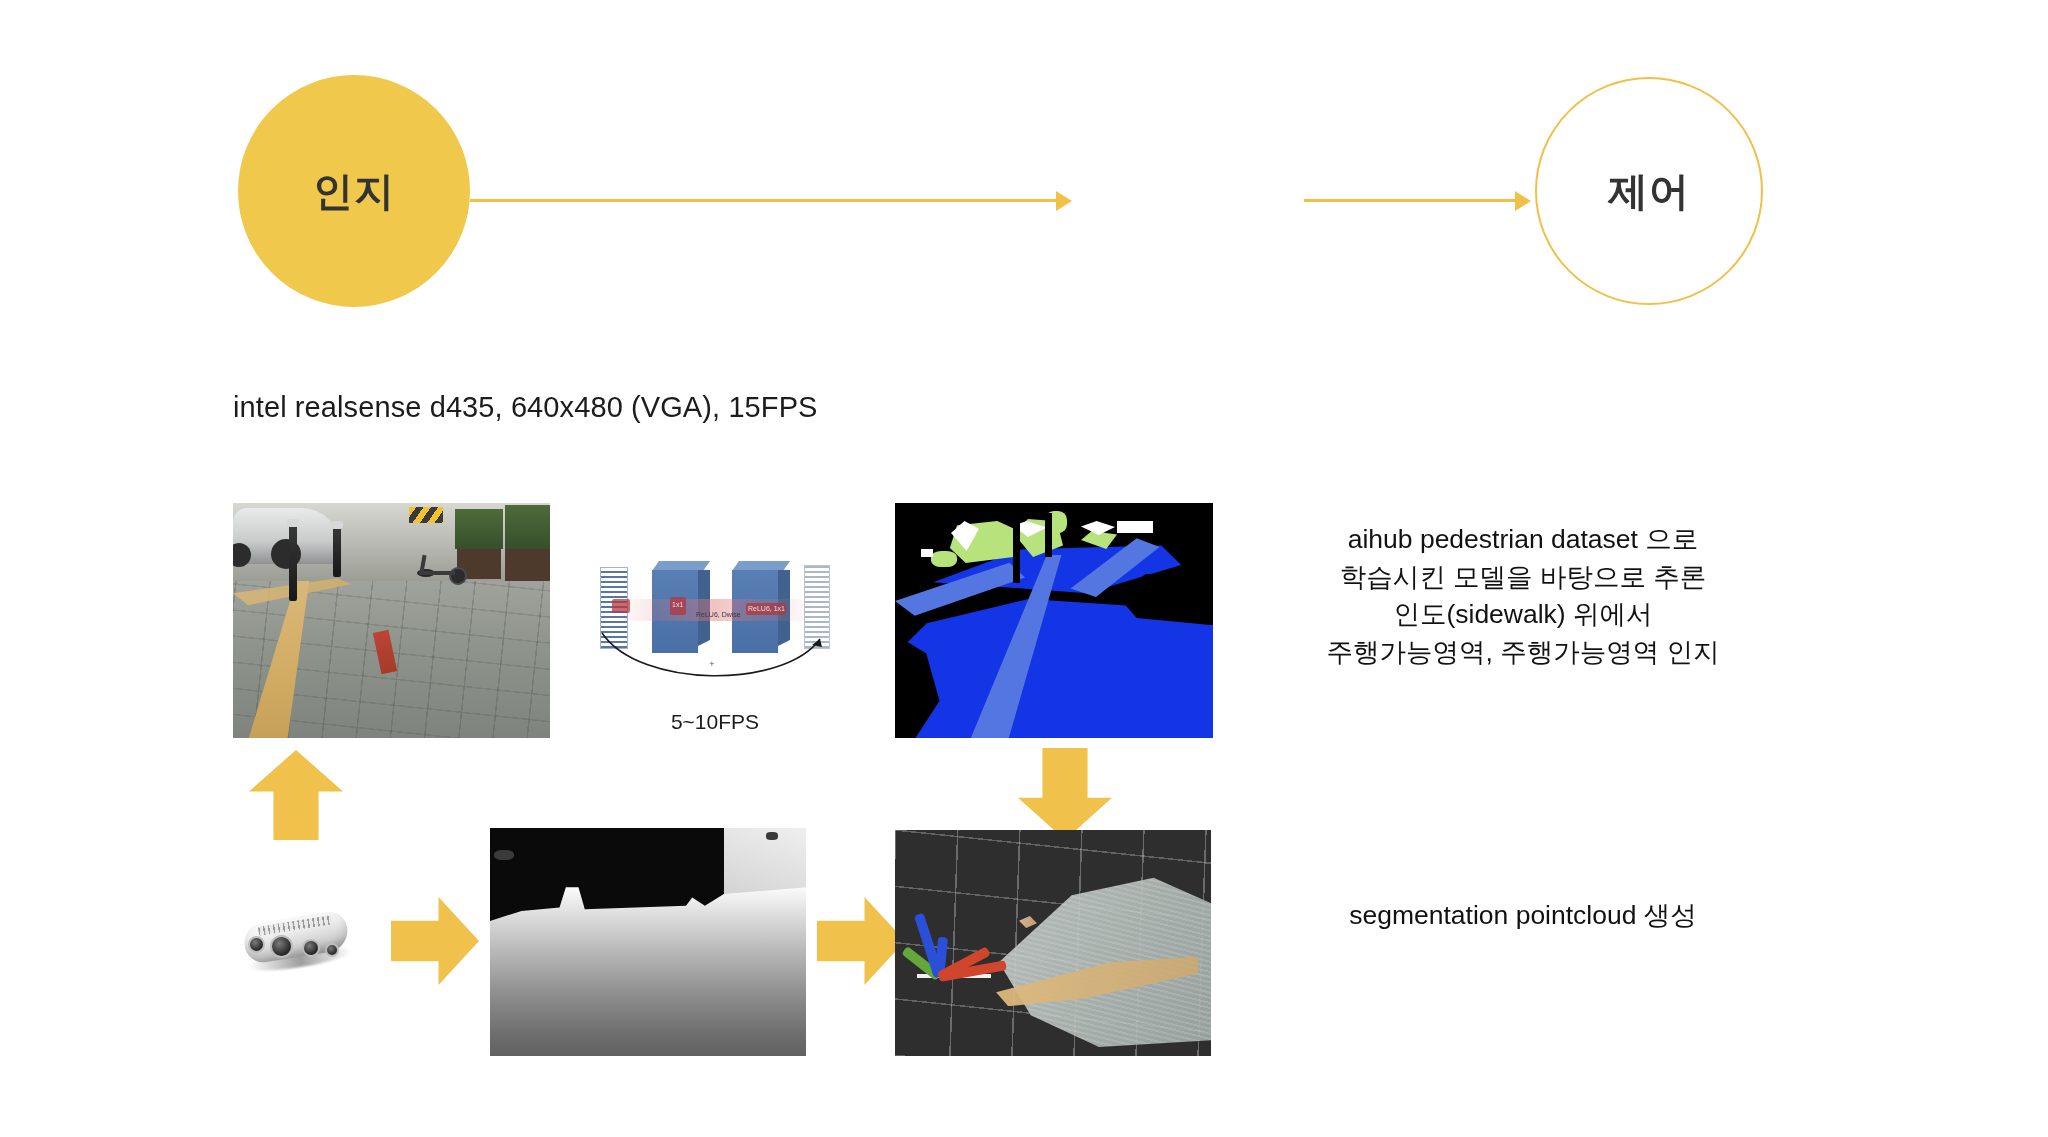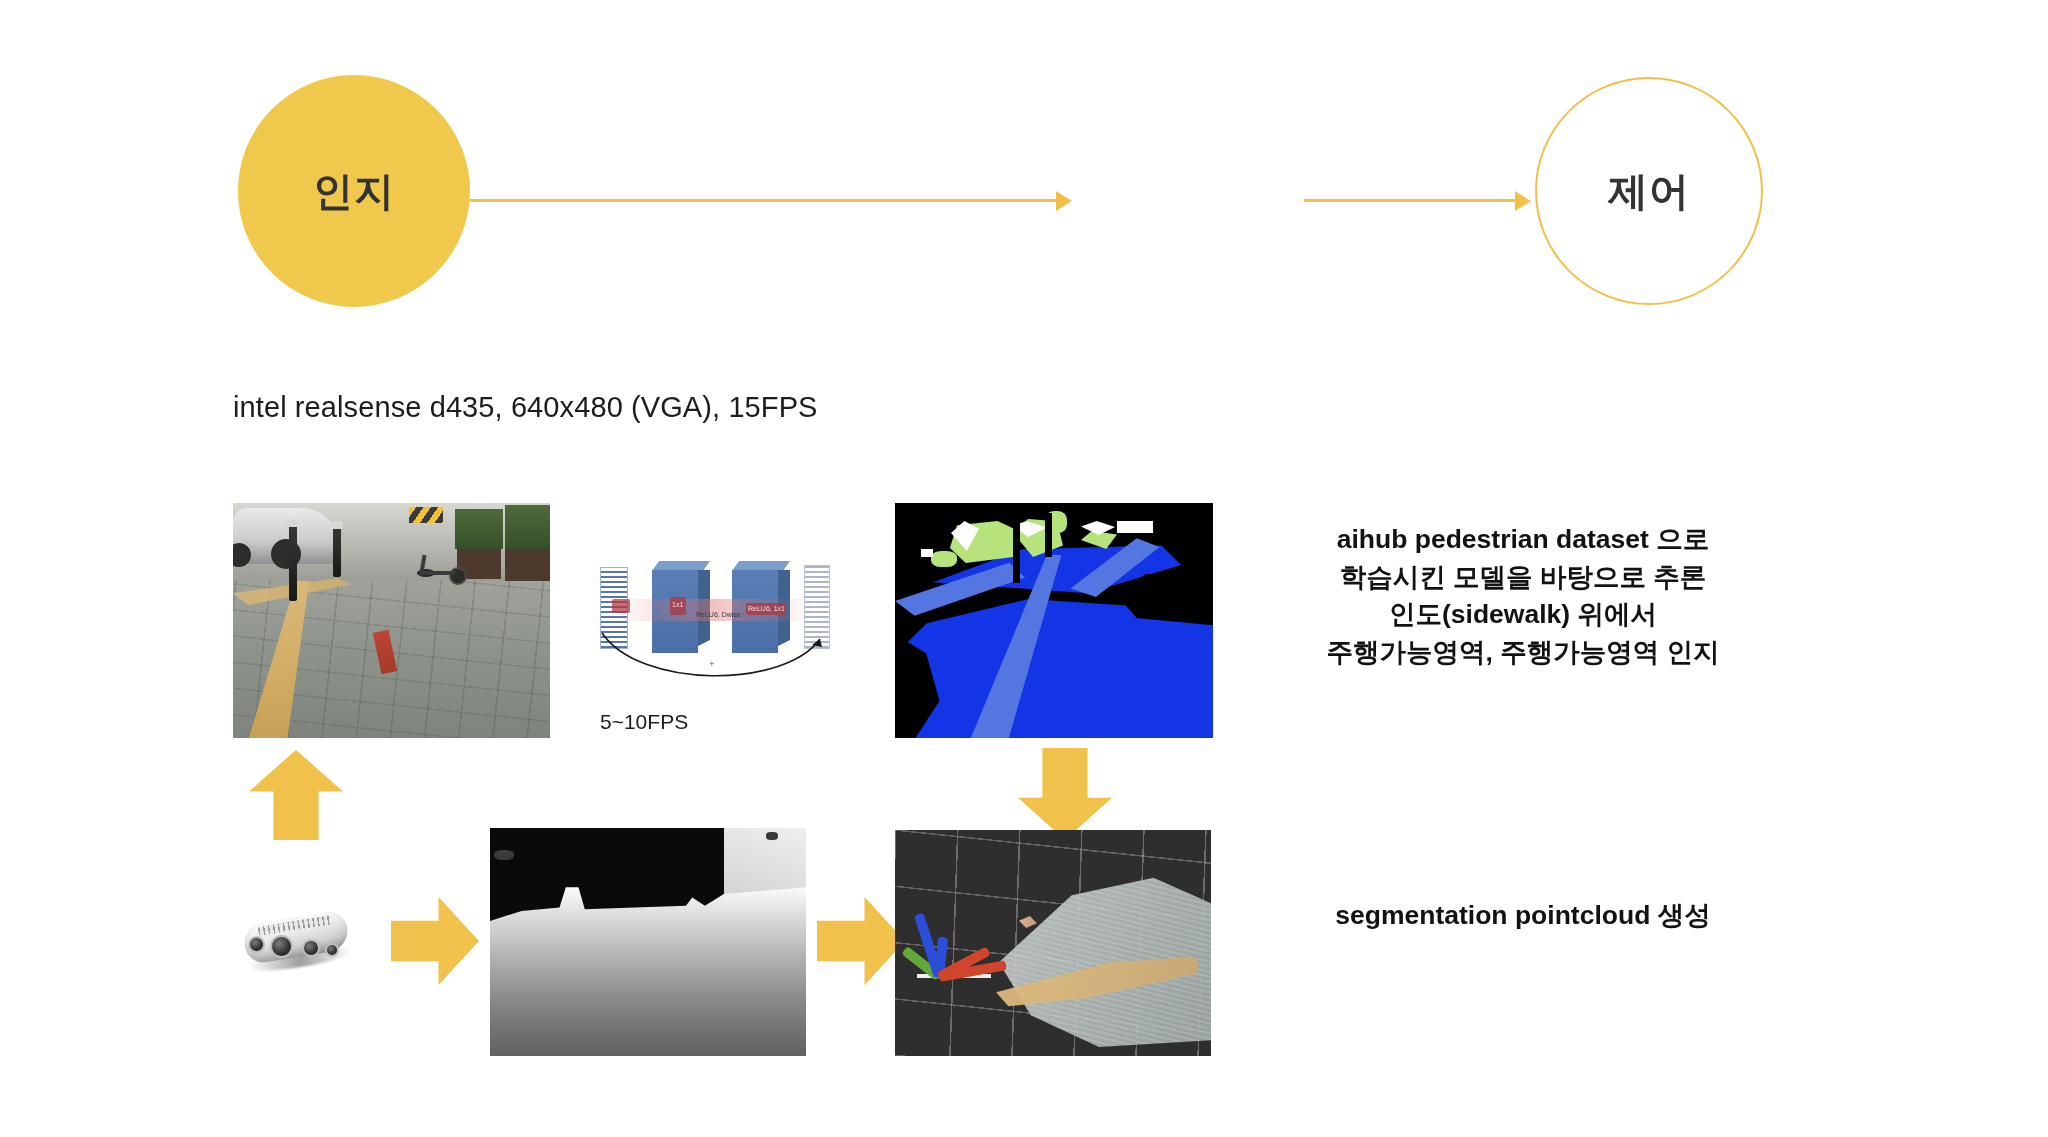--- a/index.html
+++ b/index.html
@@ -193,21 +193,21 @@
     background-image: repeating-linear-gradient(0deg, rgba(150,165,185,.8) 0 1.6px, rgba(255,255,255,.95) 1.6px 5px);
     border:1px solid #b9c3d2;
   }
   .cnn-beam { position:absolute; height:22px; top:44px;
     background: linear-gradient(90deg, rgba(224,120,120,.0), rgba(224,120,120,.45), rgba(224,120,120,.0)); }
   .cnn-kernel { position:absolute; background: rgba(178,52,60,.72); border-radius:2px; }
   .cnn-tinytext { position:absolute; font-size:7px; color:#3a3a3a; white-space:nowrap; }
   .cnn-curve { position:absolute; left:-6px; top:72px; width:240px; height:56px; }
   #cnn-fps-label {
     position:absolute; left:600px; top:710px; width:230px;
-    text-align:left; font-size:21px; color:#1c1c1c;
+    text-align:center; font-size:21px; color:#1c1c1c;
   }
 
   
   .block-arrow { position:absolute; background:#F0C14B; }
   #arrow-up-left {
     left:249px; top:750px; width:94px; height:90px;
     clip-path: polygon(50% 0%, 100% 46%, 74% 46%, 74% 100%, 26% 100%, 26% 46%, 0% 46%);
   }
   #arrow-down-right {
     left:1018px; top:748px; width:94px; height:92px;
@@ -241,21 +241,21 @@
     background: radial-gradient(circle at 38% 34%, #7c7c7c, #2e2e2e 62%, #151515 100%);
     border:2px solid #bdbdbd; }
   .cam-shadow { position:absolute; left:16px; top:56px; width:104px; height:16px;
     background: linear-gradient(90deg, rgba(90,90,90,.0), rgba(80,80,80,.55), rgba(90,90,90,.0));
     transform: rotate(-9deg); filter: blur(1px); border-radius:50%; }
 
   
   .side-text {
     position:absolute;
     text-align:center;
-    font-weight:bold;
+    font-weight:normal;
     color:#121212;
     line-height:1.42;
   }
   #text-perception { left:1288px; top:521px; width:470px; font-size:26.5px; }
   #text-pointcloud { left:1288px; top:897px; width:470px; font-size:26.5px; }
   .side-text div { white-space:nowrap; }
 </style>
 </head>
 <body>
 

